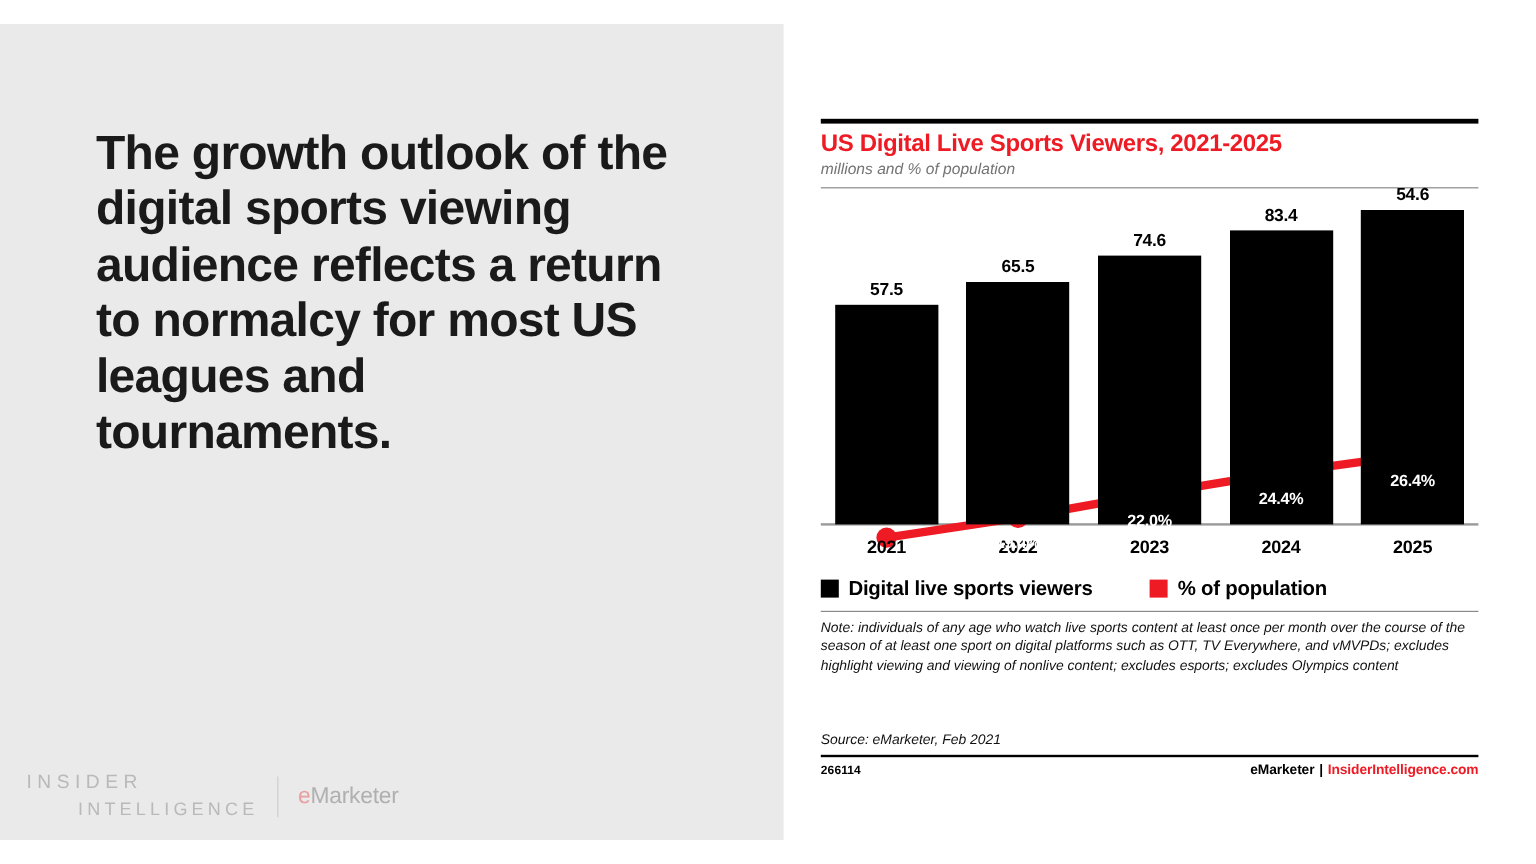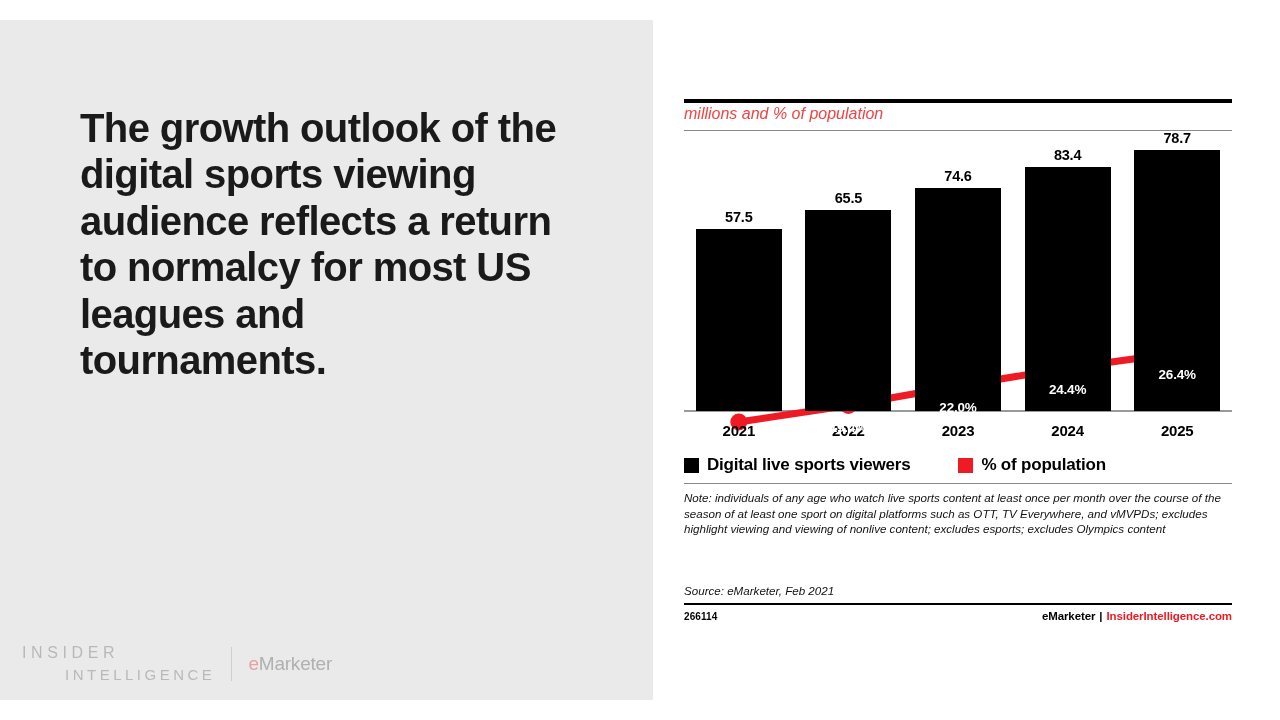--- a/index.html
+++ b/index.html
@@ -46,21 +46,21 @@
   }
   .rule-thick { height: 4px; background: #000; width: 100%; }
   .rule-thin  { height: 1px; background: #8a8a8a; width: 100%; }
   .rule-med   { height: 2px; background: #000; width: 100%; }
 
   #chart-title {
     color: #ee1b24; font-size: 20px; font-weight: 700;
     letter-spacing: -0.3px; margin-top: 6px; line-height: 1.15;
   }
   #chart-subtitle {
-    font-style: italic; font-size: 16px; color: #ef4444;
+    font-style: italic; font-size: 13px; color: #737373;
     margin-top: 2px; margin-bottom: 7px; line-height: 1.15;
   }
 
   
   #plot {
     position: relative; width: 548px; height: 322px;
   }
   .bar {
     position: absolute; background: #000; bottom: 42px;
   }
@@ -121,20 +121,21 @@
         <span class="ii-top">INSIDER</span>
         <span class="ii-bottom">INTELLIGENCE</span>
       </div>
       <div class="brand-divider"></div>
       <div class="emk"><span class="e">e</span><span>Marketer</span></div>
     </div>
   </div>
 
   <div id="chart-card">
     <div class="rule-thick"></div>
+    <div id="chart-title">US Digital Live Sports Viewers, 2021-2025</div>
     <div id="chart-subtitle">millions and % of population</div>
     <div class="rule-thin"></div>
 
     <div id="plot">
       <div id="axis-line"></div>
 
       <svg id="line-svg" viewBox="0 0 548 322">
           <polyline points="54.8,291 164.39999999999998,274.5 274,255 383.59999999999997,237 493.2,222" fill="none" stroke="#ee1b24" stroke-width="7" stroke-linecap="round" stroke-linejoin="round"></polyline>
           <circle cx="54.8" cy="291" r="8.5" fill="#ee1b24"></circle>
           <circle cx="164.39999999999998" cy="274.5" r="8.5" fill="#ee1b24"></circle>
@@ -148,21 +149,21 @@
         <div class="bar" style="left: 121.4px; width: 86px; height: 201.89px;"></div>
         <div class="bar-label" style="left: 124.4px; width: 80px; top: 58.11px;">65.5</div>
         <div class="year-label" style="left: 124.4px; width: 80px;">2022</div>
         <div class="bar" style="left: 231px; width: 86px; height: 223.548px;"></div>
         <div class="bar-label" style="left: 234px; width: 80px; top: 36.452px;">74.6</div>
         <div class="year-label" style="left: 234px; width: 80px;">2023</div>
         <div class="bar" style="left: 340.6px; width: 86px; height: 244.492px;"></div>
         <div class="bar-label" style="left: 343.6px; width: 80px; top: 15.508px;">83.4</div>
         <div class="year-label" style="left: 343.6px; width: 80px;">2024</div>
         <div class="bar" style="left: 450.2px; width: 86px; height: 261.866px;"></div>
-        <div class="bar-label" style="left: 453.2px; width: 80px; top: -1.866px;">78.7</div>
+        <div class="bar-label" style="left: 453.2px; width: 80px; top: -1.866px;">54.6</div>
         <div class="year-label" style="left: 453.2px; width: 80px;">2025</div>
         <div class="pct-label" style="left: 9.8px; width: 90px; top: 305px;">17.2%</div>
         <div class="pct-label" style="left: 119.4px; width: 90px; top: 288.5px;">19.4%</div>
         <div class="pct-label" style="left: 229px; width: 90px; top: 269px;">22.0%</div>
         <div class="pct-label" style="left: 338.6px; width: 90px; top: 251px;">24.4%</div>
         <div class="pct-label" style="left: 448.2px; width: 90px; top: 236px;">26.4%</div>
       </div>
 
     <div id="legend">
       <div class="legend-item">

